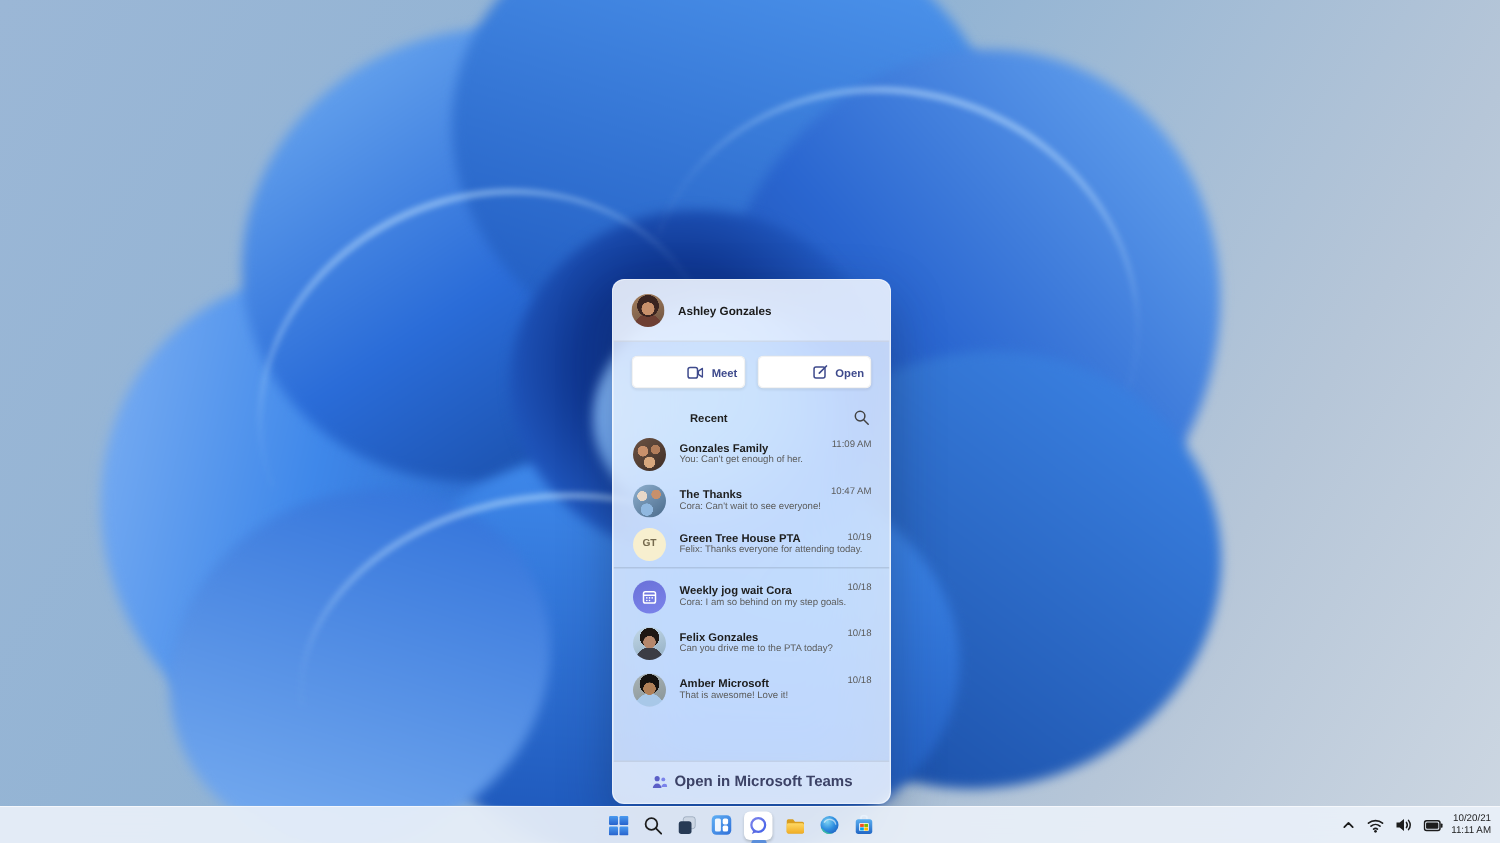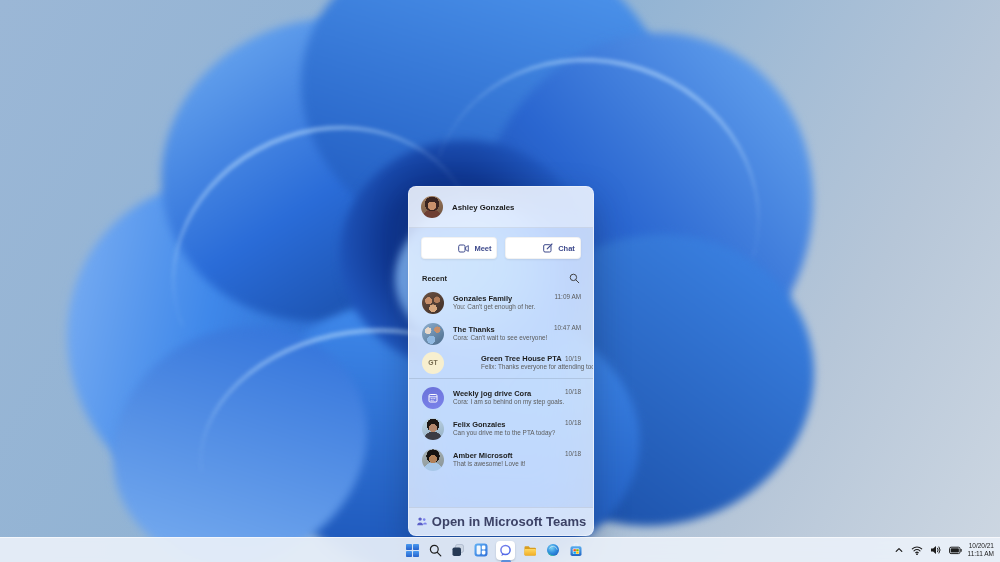--- a/index.html
+++ b/index.html
@@ -40,33 +40,33 @@
     padding:0 12px; background:rgba(255,255,255,0.38);
     border-bottom:1px solid rgba(0,0,0,0.07); }
   .panel-header .uname { margin-left:9px; font-size:7.8px; font-weight:700; color:#1b1b1b; }
   .actions { flex:none; display:flex; gap:8px; padding:9px 12px 8px; }
   .act-btn { flex:1; height:22px; background:#ffffff; border:1px solid rgba(0,0,0,0.05);
     border-radius:4px; display:flex; align-items:center; justify-content:center; gap:5px;
     box-shadow:0 1px 2px rgba(0,0,0,0.08); cursor:pointer;padding-left:32px; }
   .act-btn span { font-size:7.5px; font-weight:700; color:#3e4a8c; }
   .recent-head { flex:none; height:20px; display:flex; align-items:center;
     justify-content:space-between; padding:2px 13px 0; }
-  .recent-title { font-size:7.5px; font-weight:700; color:#1f1f1f; }
+  .recent-title { font-size:7.5px; font-weight:700; color:#1f1f1f;margin-left:38px; }
   .rows { flex:1; display:flex; flex-direction:column; }
   .row { position:relative; height:31px; flex:none; display:flex; align-items:center;
     padding:0 12px 0 13px; cursor:pointer; }
-  .row.short { height:27px;gap:28px; }
+  .row.short { height:27px; }
   .row .texts { margin-left:9px; min-width:0; }
   .row .rname { font-size:7.5px; font-weight:700; color:#1d1d1d; line-height:9.5px; white-space:nowrap; }
   .row .rprev { font-size:6.4px; color:#5c5c5c; line-height:8.5px; white-space:nowrap; }
   .row .rtime { position:absolute; right:12px; top:6px; font-size:6.4px; color:#5c5c5c; }
   .list-divider { flex:none; height:1px; background:rgba(0,0,0,0.10); margin:2px 0 3px; }
   .panel-footer { flex:none; height:28px; display:flex; align-items:center; justify-content:center;
     gap:5px; border-top:1px solid rgba(0,0,0,0.08); background:rgba(255,255,255,0.30); cursor:pointer; }
-  .panel-footer span { font-size:13px; font-weight:700; color:#3c4266;text-align:center; }
+  .panel-footer span { font-size:10px; font-weight:700; color:#3c4266;text-align:center; }
 
   
   .av { width:22px; height:22px; border-radius:50%; flex:none; overflow:hidden;
     display:flex; align-items:center; justify-content:center; }
   .av-ashley{background:
     radial-gradient(circle at 50% 45%,#c8906b 0 26%,transparent 27%),
     radial-gradient(circle at 50% 36%,#3a2420 0 40%,transparent 41%),
     radial-gradient(circle at 50% 102%,#6e3f33 0 36%,transparent 37%),
     linear-gradient(160deg,#a5815f,#6b4f3e);}
   .av-family{background:
@@ -150,21 +150,21 @@
           <rect x="0.7" y="1" width="6.3" height="7" rx="1.4" fill="none" stroke="#3e4a8c" stroke-width="1"></rect>
           <path d="M7.6 3.4 L10.3 1.6 V7.4 L7.6 5.6 Z" fill="none" stroke="#3e4a8c" stroke-width="0.9" stroke-linejoin="round"></path>
         </svg>
         <span>Meet</span>
       </div>
       <div class="act-btn">
         <svg width="10" height="10" viewBox="0 0 10 10">
           <rect x="0.7" y="1.7" width="7.3" height="7.3" rx="1.3" fill="none" stroke="#3e4a8c" stroke-width="1"></rect>
           <path d="M4.2 5.8 L9 1" stroke="#3e4a8c" stroke-width="1.1" stroke-linecap="round"></path>
         </svg>
-        <span>Chat</span>
+        <span>Open</span>
       </div>
     </div>
 
     <div class="recent-head">
       <div class="recent-title">Recent</div>
       <svg width="11" height="11" viewBox="0 0 11 11">
         <circle cx="4.4" cy="4.4" r="3.2" fill="none" stroke="#424242" stroke-width="1"></circle>
         <path d="M6.8 6.8 L9.8 9.8" stroke="#424242" stroke-width="1" stroke-linecap="round"></path>
       </svg>
     </div>
@@ -209,21 +209,21 @@
             <rect x="2" y="2.5" width="8" height="7.5" rx="1.2" fill="none" stroke="#ffffff" stroke-width="1"></rect>
             <path d="M2.2 4.8 H9.8" stroke="#ffffff" stroke-width="0.9"></path>
             <circle cx="4.2" cy="6.6" r="0.55" fill="#ffffff"></circle>
               <circle cx="6" cy="6.6" r="0.55" fill="#ffffff"></circle>
             <circle cx="7.8" cy="6.6" r="0.55" fill="#ffffff"></circle>
               <circle cx="4.2" cy="8.3" r="0.55" fill="#ffffff"></circle>
             <circle cx="6" cy="8.3" r="0.55" fill="#ffffff"></circle>
           </svg>
         </div>
         <div class="texts">
-          <div class="rname">Weekly jog drive Cora</div>
+          <div class="rname">Weekly jog wait Cora</div>
           <div class="rprev">Cora: I am so behind on my step goals.</div>
         </div>
         <div class="rtime">10/18</div>
       </div>
 
       <div class="row">
         <div class="av av-felix"></div>
         <div class="texts">
           <div class="rname">Felix Gonzales</div>
           <div class="rprev">Can you drive me to the PTA today?</div>

